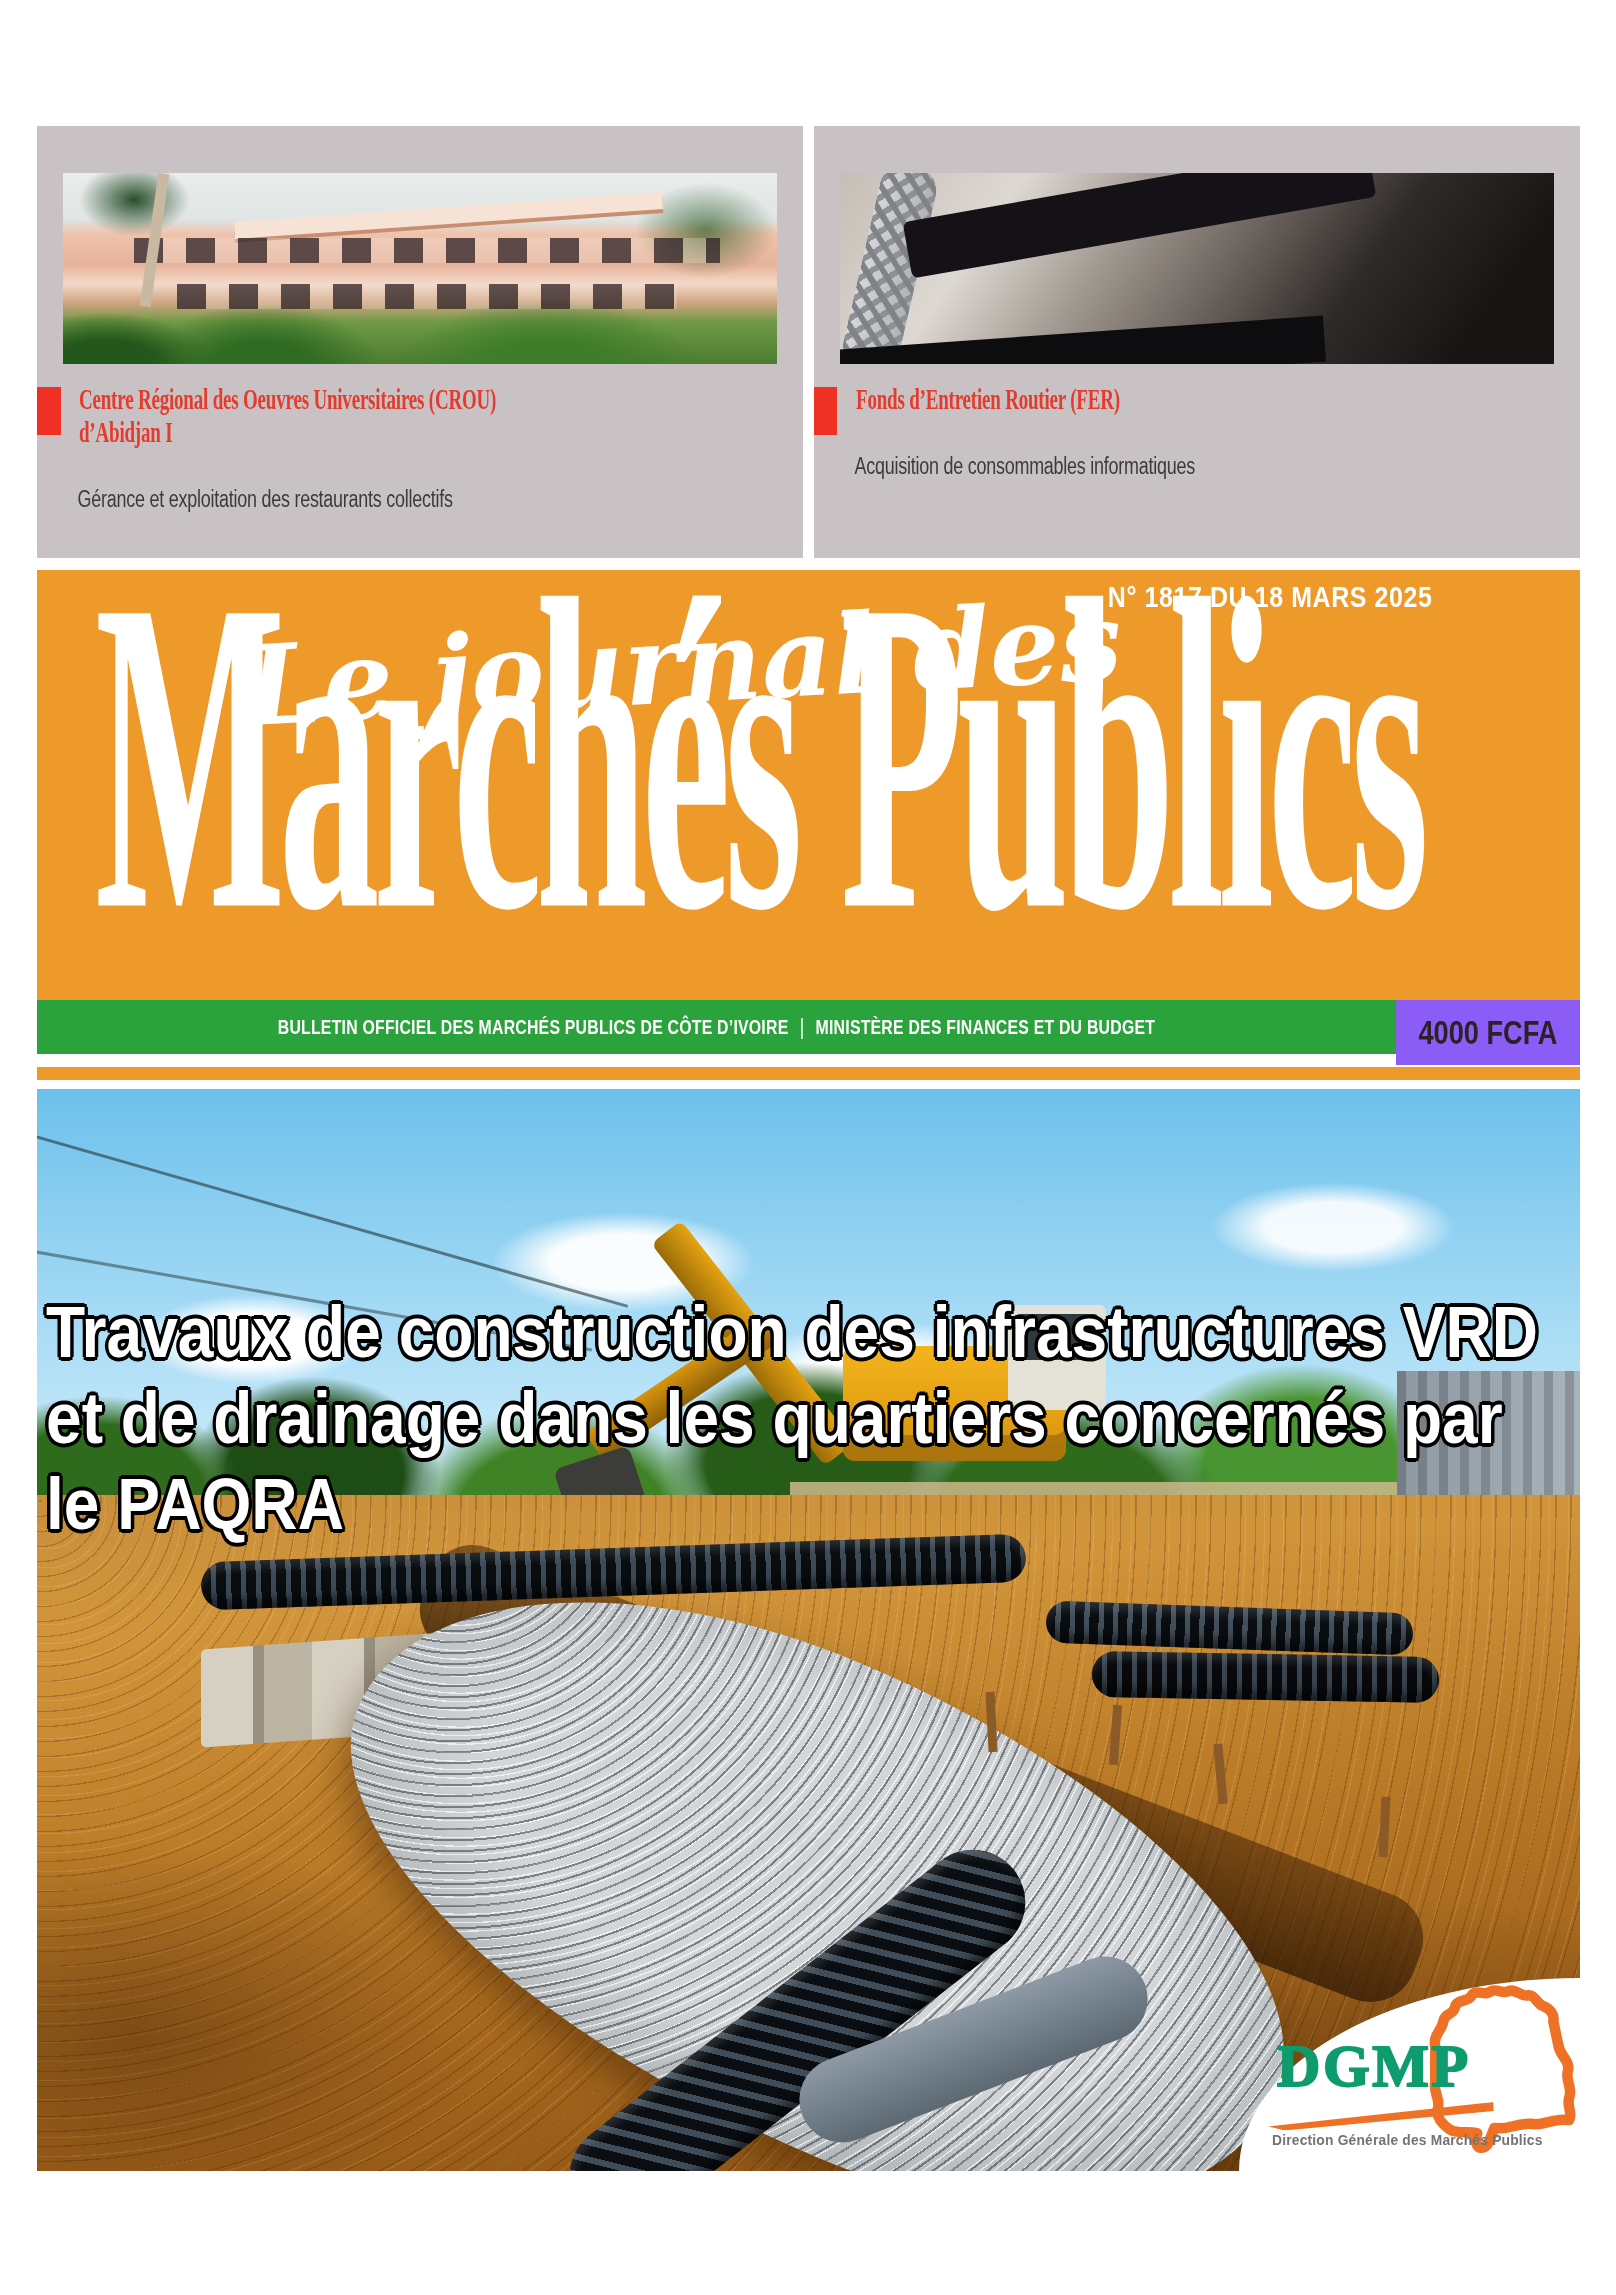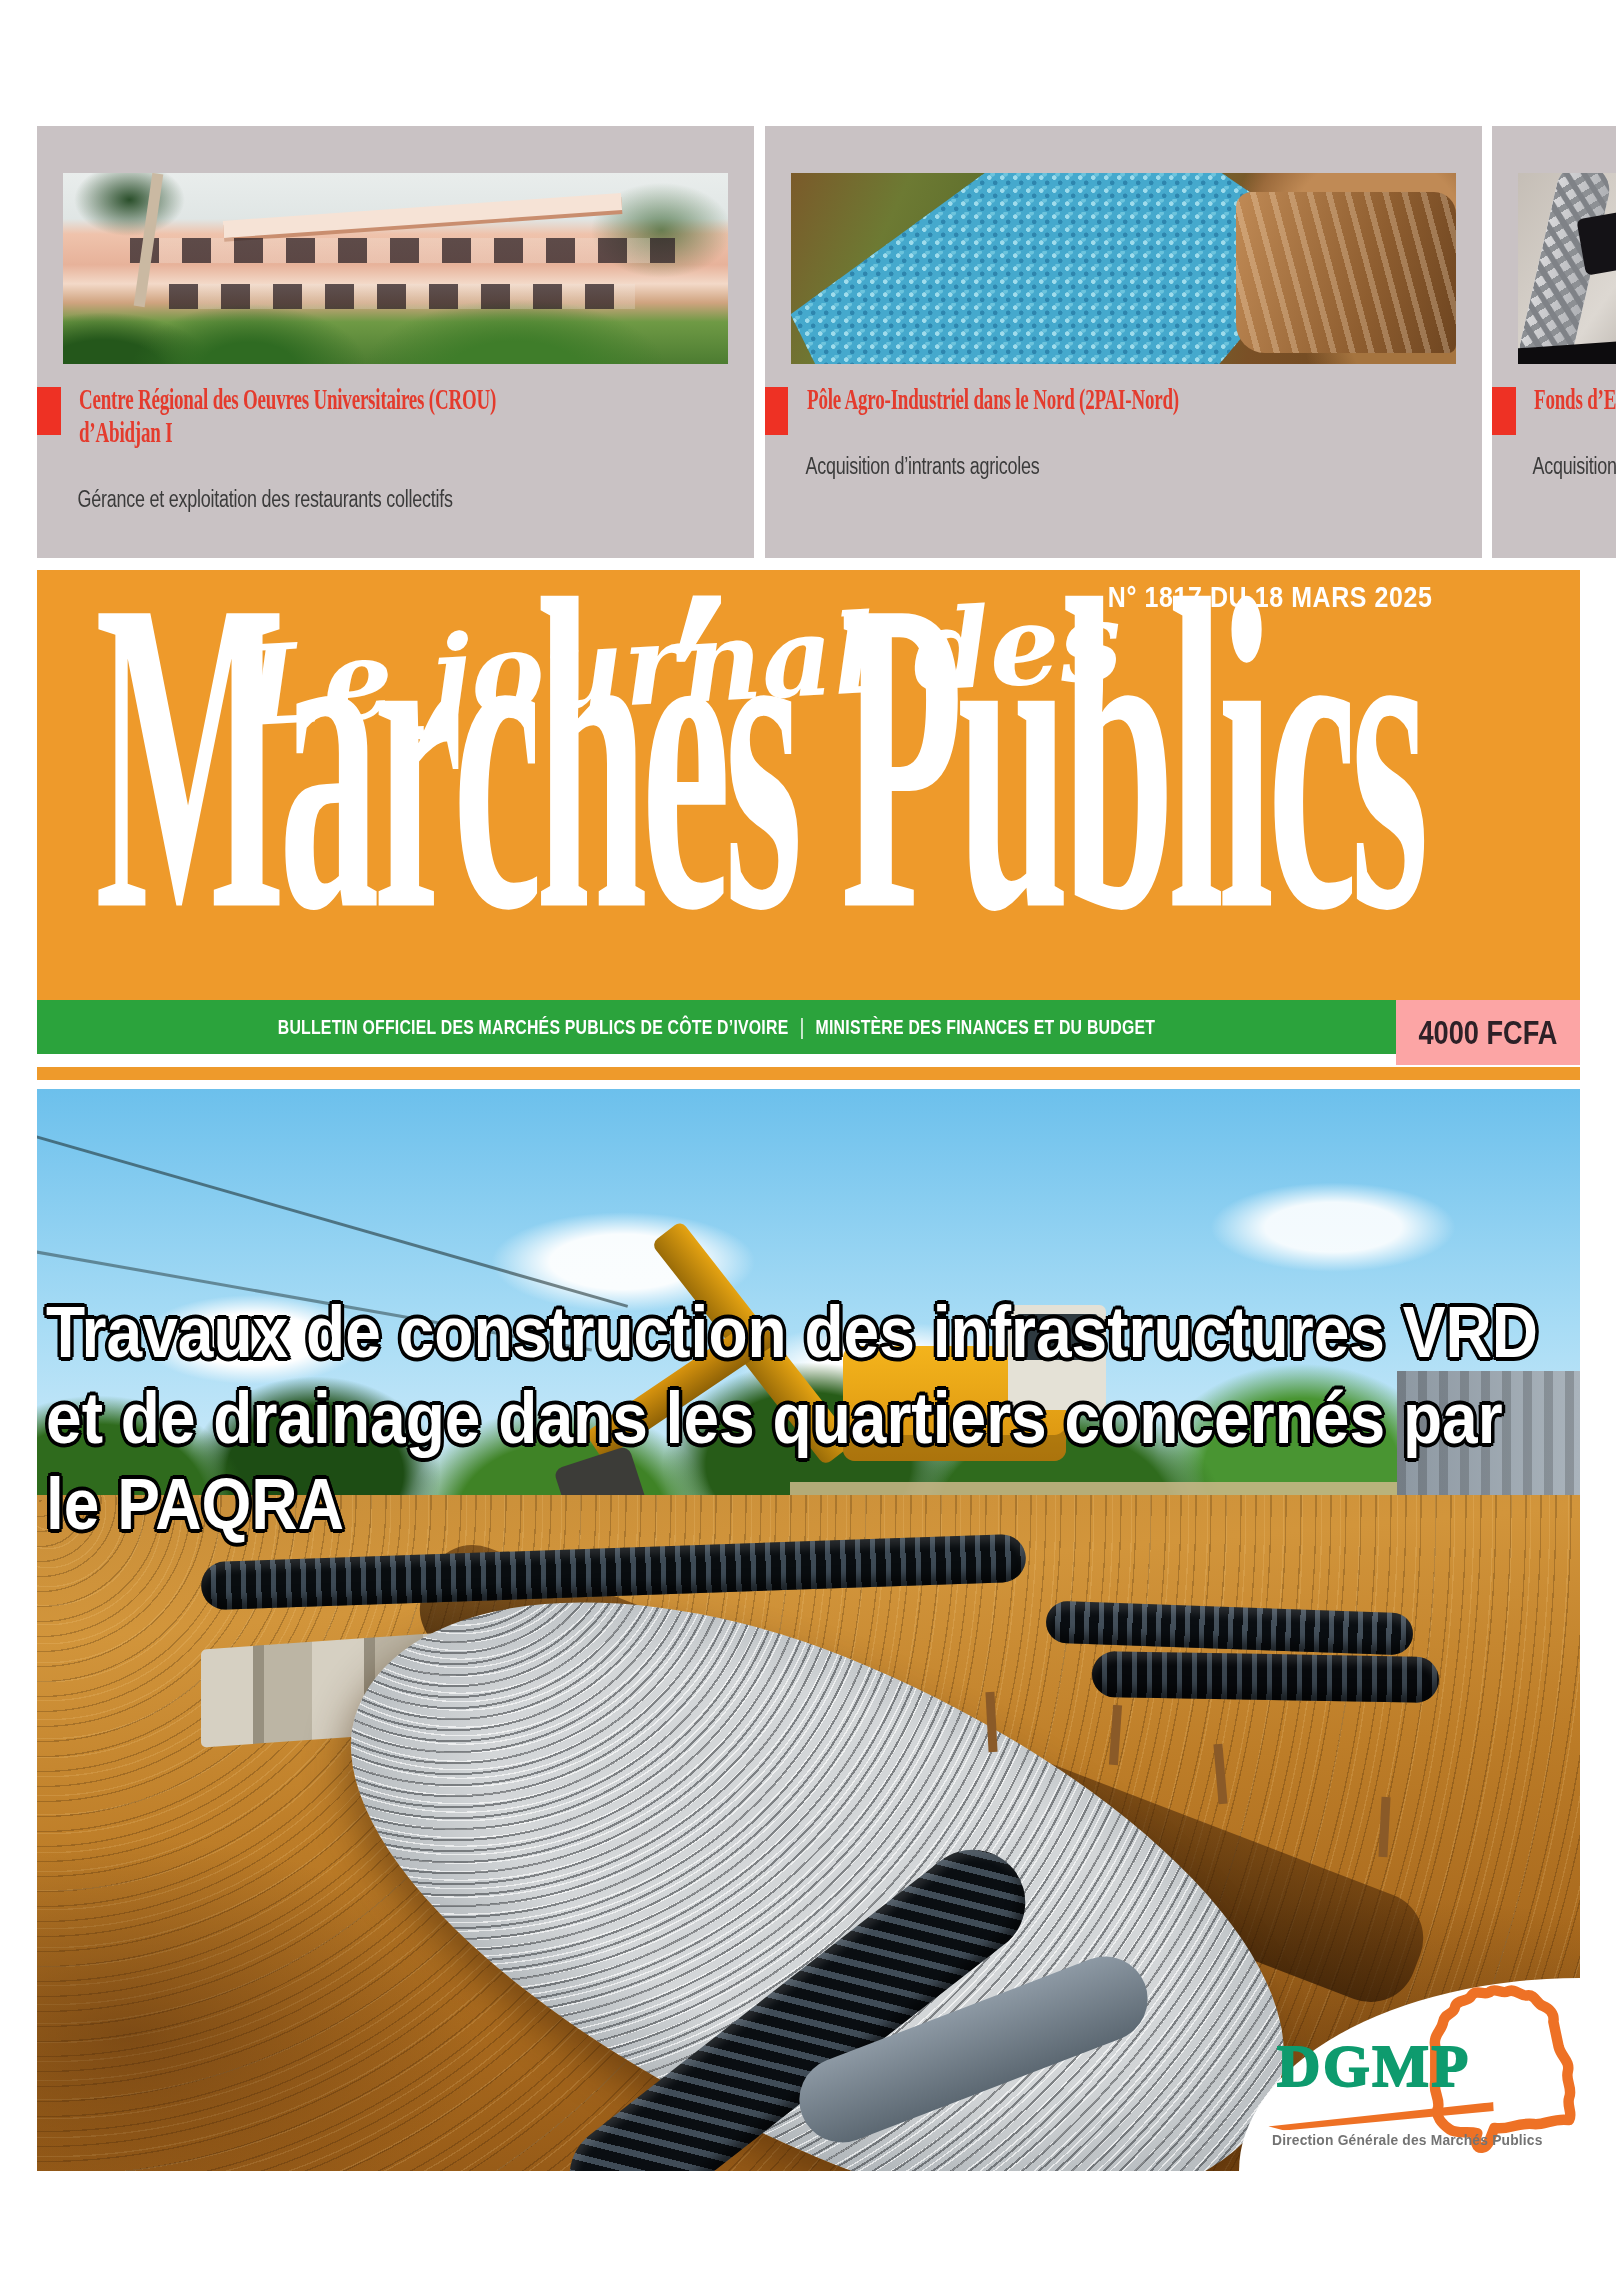--- a/index.html
+++ b/index.html
@@ -72,21 +72,21 @@
   .big-title{position:absolute;left:58px;top:-38px;color:#fff;
     font-family:"Liberation Serif",serif;font-weight:700;font-size:288px;line-height:288px;
     letter-spacing:-9.2px;transform:scale(0.70,1.55);transform-origin:0 0;white-space:nowrap;}
 
   
   .green-bar{position:absolute;left:37px;top:1000px;width:1359px;height:54px;background:#2ba33c;
     display:flex;align-items:center;justify-content:center;}
   .green-inner{display:flex;align-items:center;gap:14.4px;color:#fff;font-weight:700;font-size:20.3px;
     letter-spacing:0.3px;transform:scaleX(0.78);transform-origin:50% 50%;white-space:nowrap;}
   .green-sep{font-weight:400;font-size:22px;}
-  .price-box{position:absolute;left:1396px;top:1000px;width:184px;height:65px;background:#fca5a5;
+  .price-box{position:absolute;left:1396px;top:1000px;width:184px;height:65px;background:#8b5cf6;
     display:flex;align-items:center;justify-content:center;}
   .price-text{color:#2d2127;font-weight:700;font-size:34px;letter-spacing:0;
     transform:scaleX(0.8);white-space:nowrap;}
   .orange-strip{position:absolute;left:37px;top:1067px;width:1543px;height:13px;background:#ee9a2b;}
 
   
   .cover-photo{position:absolute;left:37px;top:1089px;width:1543px;height:1082px;
     background:#c98f3a;overflow:hidden;}
   .sky{position:absolute;left:0;top:0;right:0;height:432px;
     background-image:
@@ -196,31 +196,20 @@
       <div class="crou-win crou-win2"></div>
       <div class="crou-trunk"></div>
     </div>
     <div class="caption-wrap">
       <div class="bullet"></div>
       <span class="card-title">Centre Régional des Oeuvres Universitaires (CROU) d’Abidjan I</span>
     </div>
     <span class="card-sub">Gérance et exploitation des restaurants collectifs</span>
   </div>
 
-  <div class="card">
-    <div class="card-photo photo-fert">
-      <div class="granules"></div>
-      <div class="bag"></div>
-    </div>
-    <div class="caption-wrap">
-      <div class="bullet"></div>
-      <span class="card-title">Pôle Agro-Industriel dans le Nord (2PAI-Nord)</span>
-    </div>
-    <span class="card-sub">Acquisition d’intrants agricoles</span>
-  </div>
 
   <div class="card">
     <div class="card-photo photo-cart">
       <div class="rail"></div>
       <div class="carriage">
         
         
         
       </div>
 

